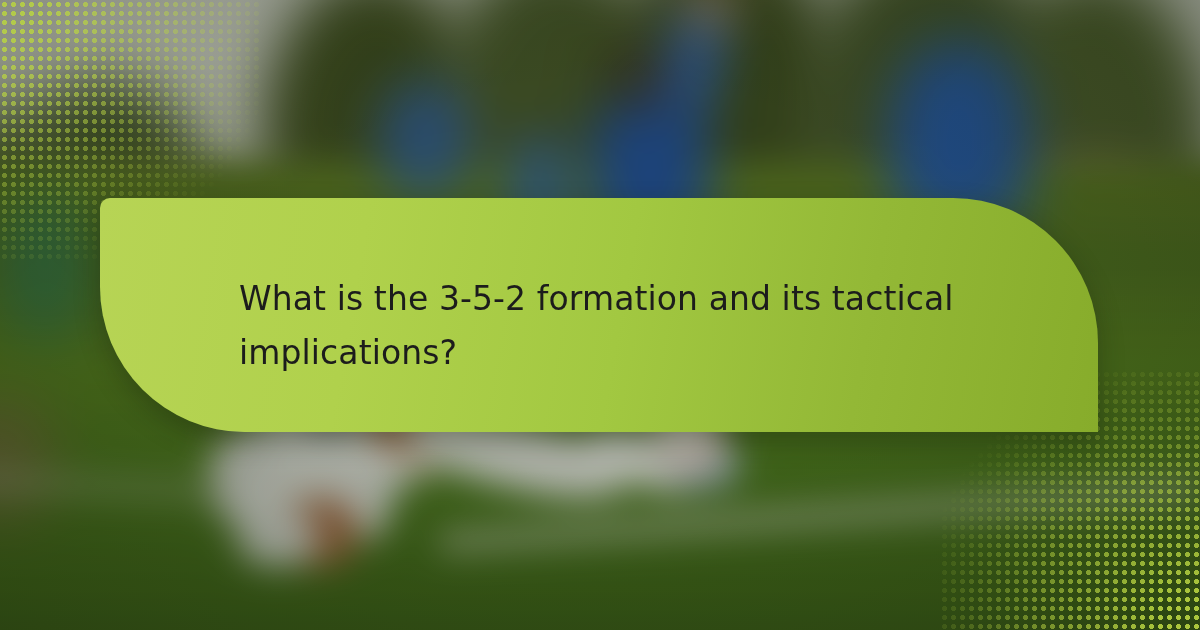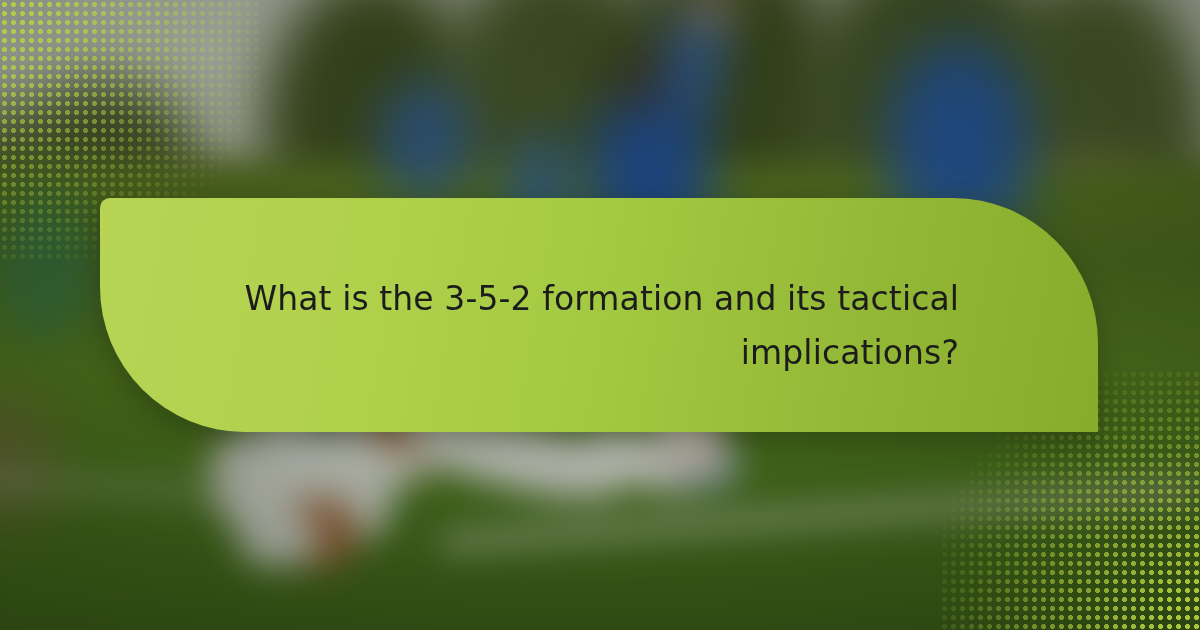--- a/index.html
+++ b/index.html
@@ -213,21 +213,21 @@
     height: 234px;
     background: linear-gradient(100deg, #b7d455 0%, #b0d14c 26%, #a2c841 52%, #93b836 76%, #87ac2b 100%);
     border-radius: 10px 145px 0 145px;
     box-shadow: 0 10px 26px rgba(20,30,10,0.33);
     display: flex;
     align-items: center;
     justify-content: center;
   }
   .card-text {
     width: 760px;
-    text-align: right;
+    text-align: left;
     color: #1c1c1c;
     font-size: 33px;
     line-height: 1.65;
     font-weight: 400;
     letter-spacing: .1px;
     padding: 0 20px;
     box-sizing: border-box;
     margin-top: 22px;
   }
 </style>

